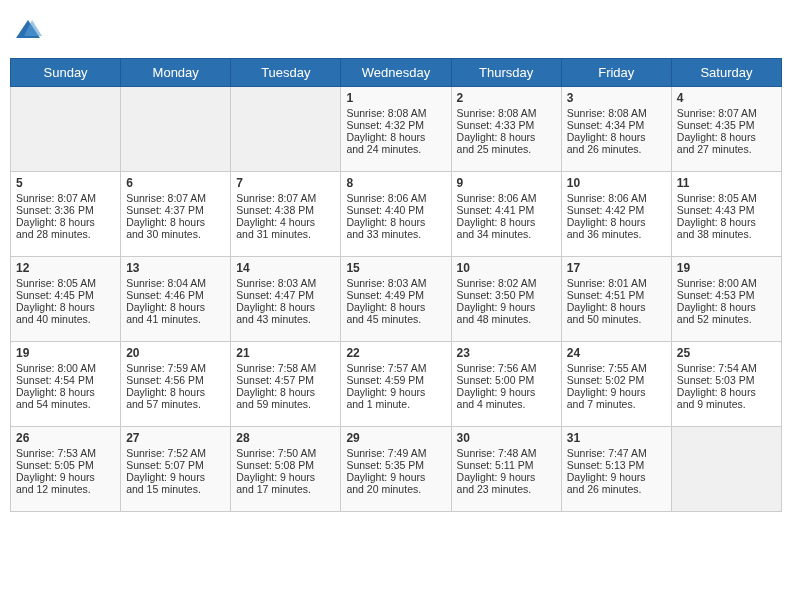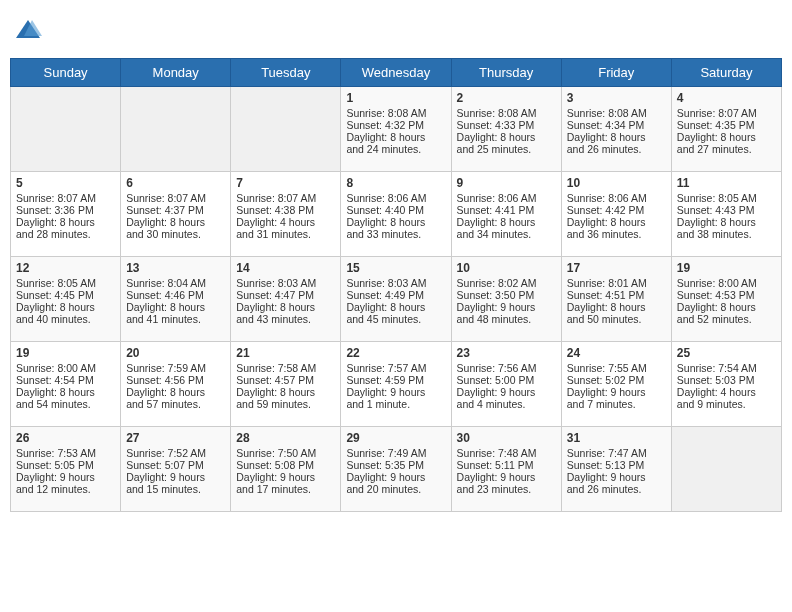--- a/index.html
+++ b/index.html
@@ -273,21 +273,21 @@
         <td>
           <span class="day-number">24</span>
           <div>Sunrise: 7:55 AM</div>
           <div>Sunset: 5:02 PM</div>
           <div>Daylight: 9 hours and 7 minutes.</div>
         </td>
         <td>
           <span class="day-number">25</span>
           <div>Sunrise: 7:54 AM</div>
           <div>Sunset: 5:03 PM</div>
-          <div>Daylight: 4 hours and 9 minutes.</div>
+          <div>Daylight: 8 hours and 9 minutes.</div>
         </td>
       </tr>
       <tr>
         <td>
           <span class="day-number">26</span>
           <div>Sunrise: 7:53 AM</div>
           <div>Sunset: 5:05 PM</div>
           <div>Daylight: 9 hours and 12 minutes.</div>
         </td>
         <td>

